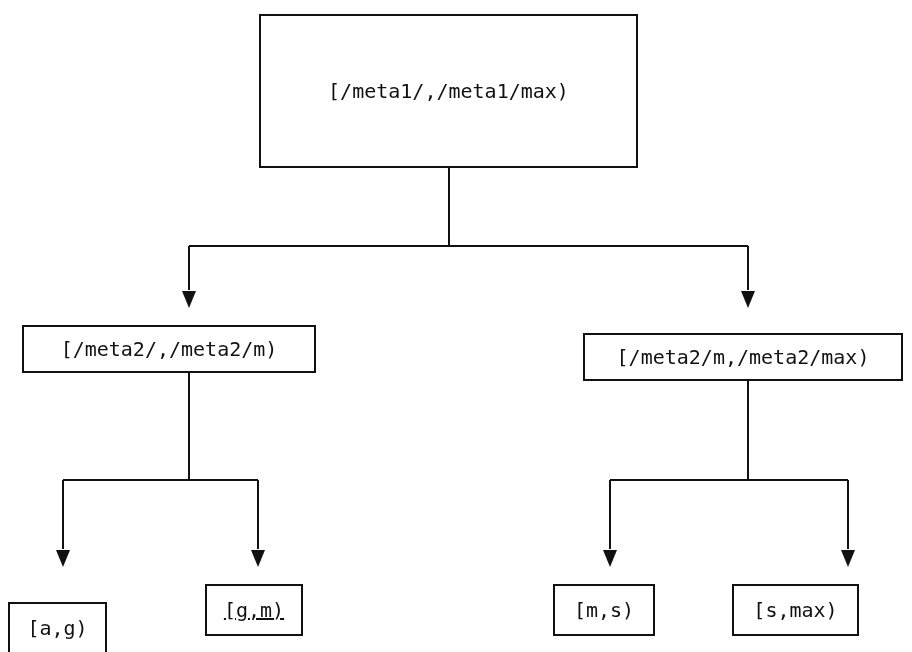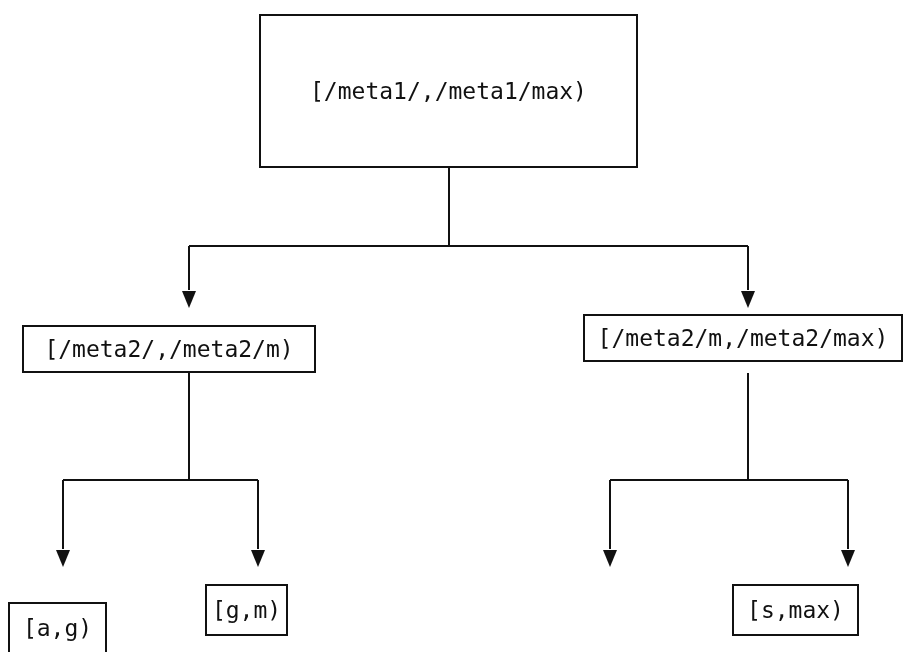--- a/index.html
+++ b/index.html
@@ -38,32 +38,32 @@
   .arrowhead {
     fill: var(--line);
     stroke: none;
   }
   .node {
     position: absolute;
     box-sizing: border-box;
     border: 2px solid var(--line);
     background: var(--background);
     color: var(--text);
-    font-size: 23px;
+    font-size: 20px;
     line-height: 1;
     display: flex;
     align-items: center;
     justify-content: center;
     white-space: pre;
   }
   .node-root  { left: 259px; top: 14px;  width: 379px; height: 154px; }
   .node-l2a   { left: 22px;  top: 325px; width: 294px; height: 48px;  }
-  .node-l2b   { left: 583px; top: 314px; width: 320px; height: 48px;  }
+  .node-l2b   { left: 583px; top: 333px; width: 320px; height: 48px;  }
   .node-leaf1 { left: 8px;   top: 584px; width: 99px;  height: 52px; margin-top: 18px;  }
-  .node-leaf2 { left: 205px; top: 584px; width: 83px;  height: 52px;  }
+  .node-leaf2 { left: 205px; top: 584px; width: 98px;  height: 52px; text-decoration: underline;  }
   .node-leaf3 { left: 553px; top: 584px; width: 102px; height: 52px;  }
   .node-leaf4 { left: 732px; top: 584px; width: 127px; height: 52px;  }
 </style>
 </head>
 <body>
 
 <div class="canvas">
 
   <svg class="connector-layer" viewBox="0 0 912 652" xmlns="http://www.w3.org/2000/svg" aria-hidden="true">
 
@@ -92,16 +92,17 @@
   <div class="node node-root">[/meta1/,/meta1/max)</div>
 
   <div class="node node-l2a">[/meta2/,/meta2/m)</div>
 
   <div class="node node-l2b">[/meta2/m,/meta2/max)</div>
 
   <div class="node node-leaf1">[a,g)</div>
 
   <div class="node node-leaf2">[g,m)</div>
 
+  <div class="node node-leaf3">[m,s)</div>
 
   <div class="node node-leaf4">[s,max)</div>
 
 </div>
 
 </body></html>

